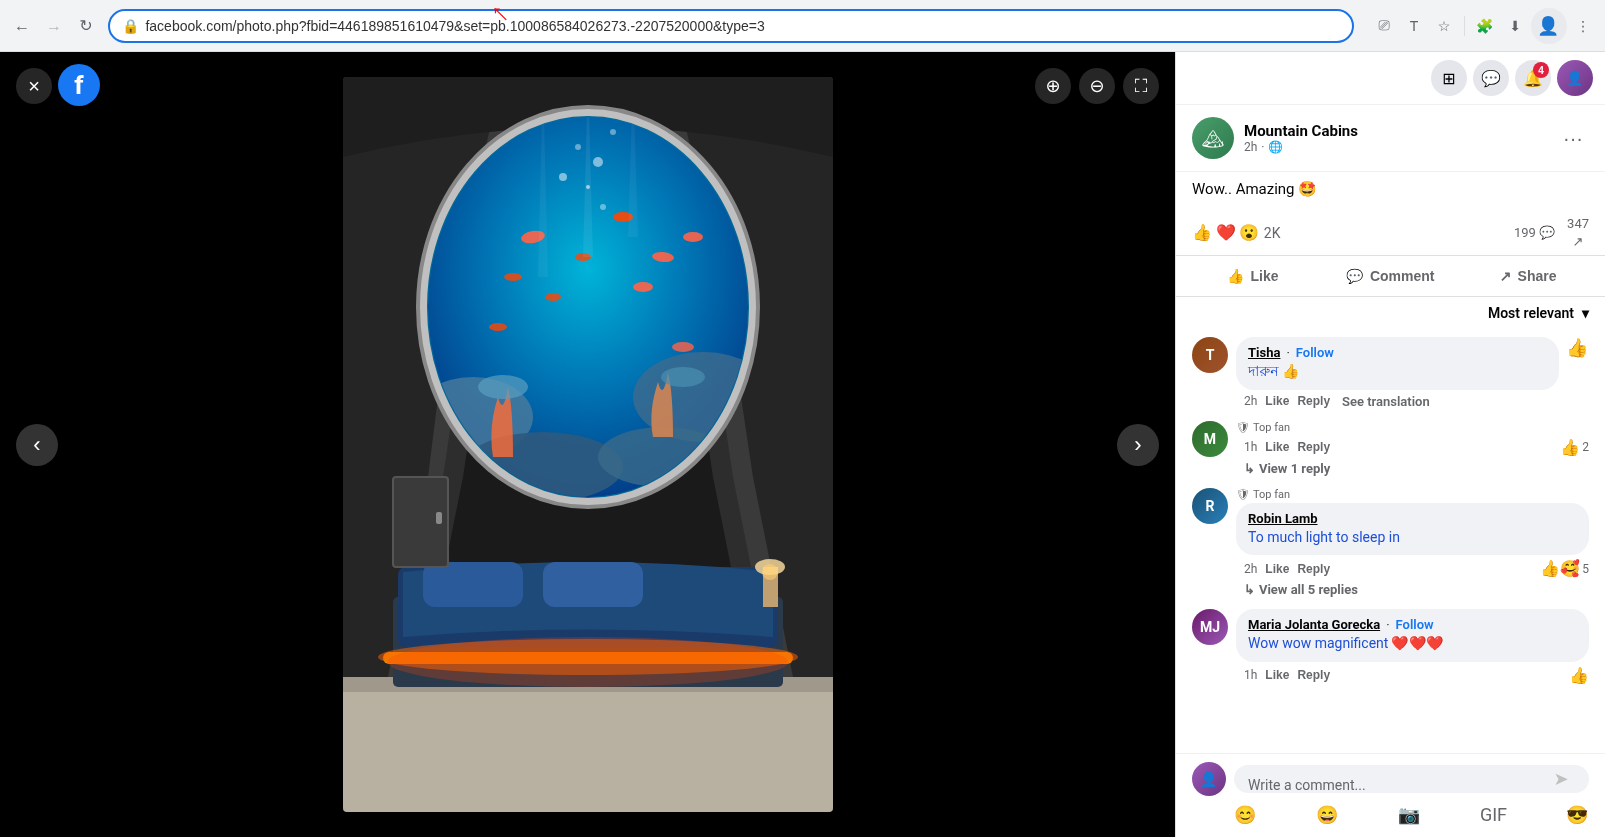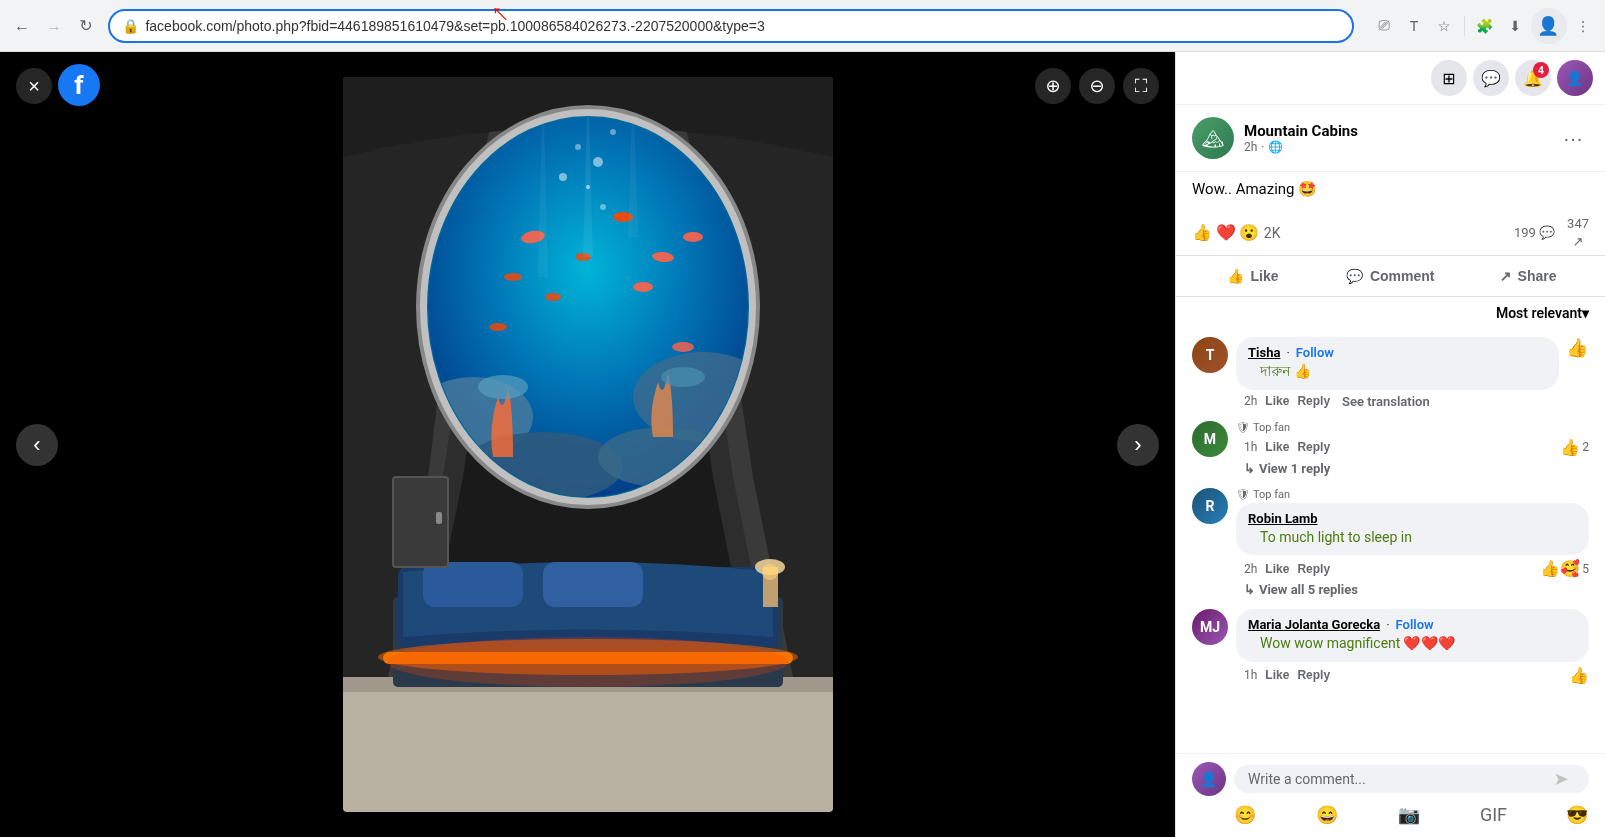--- a/index.html
+++ b/index.html
@@ -47,46 +47,46 @@
     .reaction-count { font-size: 14px; color: #65676b; }
     .reactions-right { display: flex; gap: 12px; font-size: 13px; color: #65676b; }
     .comment-count { display: flex; align-items: center; gap: 3px; }
     .share-count { display: flex; align-items: center; gap: 3px; flex-direction: column; }
 
     
     .action-btns { display: flex; border-bottom: 1px solid #e0e0e0; padding: 4px 8px; }
     .action-btn { flex: 1; display: flex; align-items: center; justify-content: center; gap: 6px; padding: 8px; border-radius: 8px; border: none; background: none; cursor: pointer; font-size: 14px; font-weight: 600; color: #65676b; }
 
     
-    .sort-row { padding: 8px 16px; display: flex; justify-content: flex-end; align-items: center; gap: 0; font-size: 14px; font-weight: 600; color: #050505; cursor: pointer; }
+    .sort-row { padding: 8px 16px; display: flex; justify-content: flex-end; align-items: center; gap: 8px; font-size: 14px; font-weight: 600; color: #050505; cursor: pointer; }
 
     
     .comments-area { flex: 1; overflow-y: auto; padding: 8px 16px; display: flex; flex-direction: column; gap: 12px; }
     .comment { display: flex; gap: 8px; }
     .comment-avatar { width: 36px; height: 36px; border-radius: 50%; flex-shrink: 0; display: flex; align-items: center; justify-content: center; color: #fff; font-weight: bold; font-size: 14px; }
     .comment-avatar.tisha { background: linear-gradient(135deg, #8b4513, #a0522d); }
     .comment-avatar.mitzi { background: linear-gradient(135deg, #2d6a2d, #3d8a3d); }
     .comment-avatar.robin { background: linear-gradient(135deg, #1a5276, #2980b9); }
     .comment-avatar.maria { background: linear-gradient(135deg, #6a1a6a, #9b59b6); }
     .comment-bubble { background: #f0f2f5; border-radius: 18px; padding: 8px 12px; flex: 1; }
     .comment-author { display: flex; align-items: center; gap: 6px; }
     .author-name { font-weight: 700; font-size: 13px; color: #050505; text-decoration: underline; }
     .follow-link { font-size: 13px; color: #1877f2; font-weight: 600; cursor: pointer; }
     .top-fan-badge { display: flex; align-items: center; gap: 3px; font-size: 11px; color: #65676b; margin-bottom: 2px; }
-    .comment-text { font-size: 14px; color: #4d7c0f; line-height: 1.4; margin-top: 2px; margin-left: 12px; }
+    .comment-text { font-size: 14px; color: #1d4ed8; line-height: 1.4; margin-top: 2px; }
     .comment-actions { display: flex; align-items: center; gap: 8px; margin-top: 4px; padding-left: 8px; }
     .comment-time { font-size: 12px; color: #65676b; }
     .comment-action-btn { font-size: 12px; font-weight: 700; color: #65676b; cursor: pointer; background: none; border: none; }
     .view-replies { display: flex; align-items: center; gap: 4px; font-size: 13px; font-weight: 700; color: #65676b; cursor: pointer; margin-top: 4px; padding-left: 8px; }
 
     
     .comment-input-area { padding: 8px 16px 12px; border-top: 1px solid #f0f0f0; }
     .comment-input-row { display: flex; align-items: center; gap: 8px; }
     .comment-user-avatar { width: 34px; height: 34px; border-radius: 50%; background: linear-gradient(135deg, #9b59b6, #6c3483); flex-shrink: 0; display: flex; align-items: center; justify-content: center; }
-    .comment-input-box { flex: 1; background: #f0f2f5; border-radius: 20px; padding: 0 14px; border: none; font-size: 14px; color: #65676b; display: flex; align-items: center; gap: 0; }
+    .comment-input-box { flex: 1; background: #f0f2f5; border-radius: 20px; padding: 0 14px; border: none; font-size: 14px; color: #65676b; display: flex; align-items: flex-end; gap: 0; }
     .input-placeholder { flex: 1; color: #65676b; font-size: 14px; }
     .emoji-toolbar { display: flex; align-items: center; justify-content: space-between; padding-top: 8px; padding-left: 42px; }
     .emoji-tool { font-size: 18px; cursor: pointer; color: #65676b; }
     .send-btn { width: 28px; height: 28px; border-radius: 50%; background: none; border: none; color: #c0c0c0; font-size: 18px; cursor: pointer; display: flex; align-items: center; justify-content: center; }
 
     
     .browser-right-icons { display: flex; align-items: center; gap: 2px; }
     .notif-btn { width: 36px; height: 36px; border-radius: 50%; background: #e4e6eb; border: none; cursor: pointer; display: flex; align-items: center; justify-content: center; font-size: 18px; position: relative; }
     .notif-badge { position: absolute; top: 2px; right: 2px; background: #e41e3f; color: #fff; font-size: 10px; border-radius: 8px; padding: 0 4px; min-width: 16px; height: 16px; display: flex; align-items: center; justify-content: center; font-weight: bold; }
 

